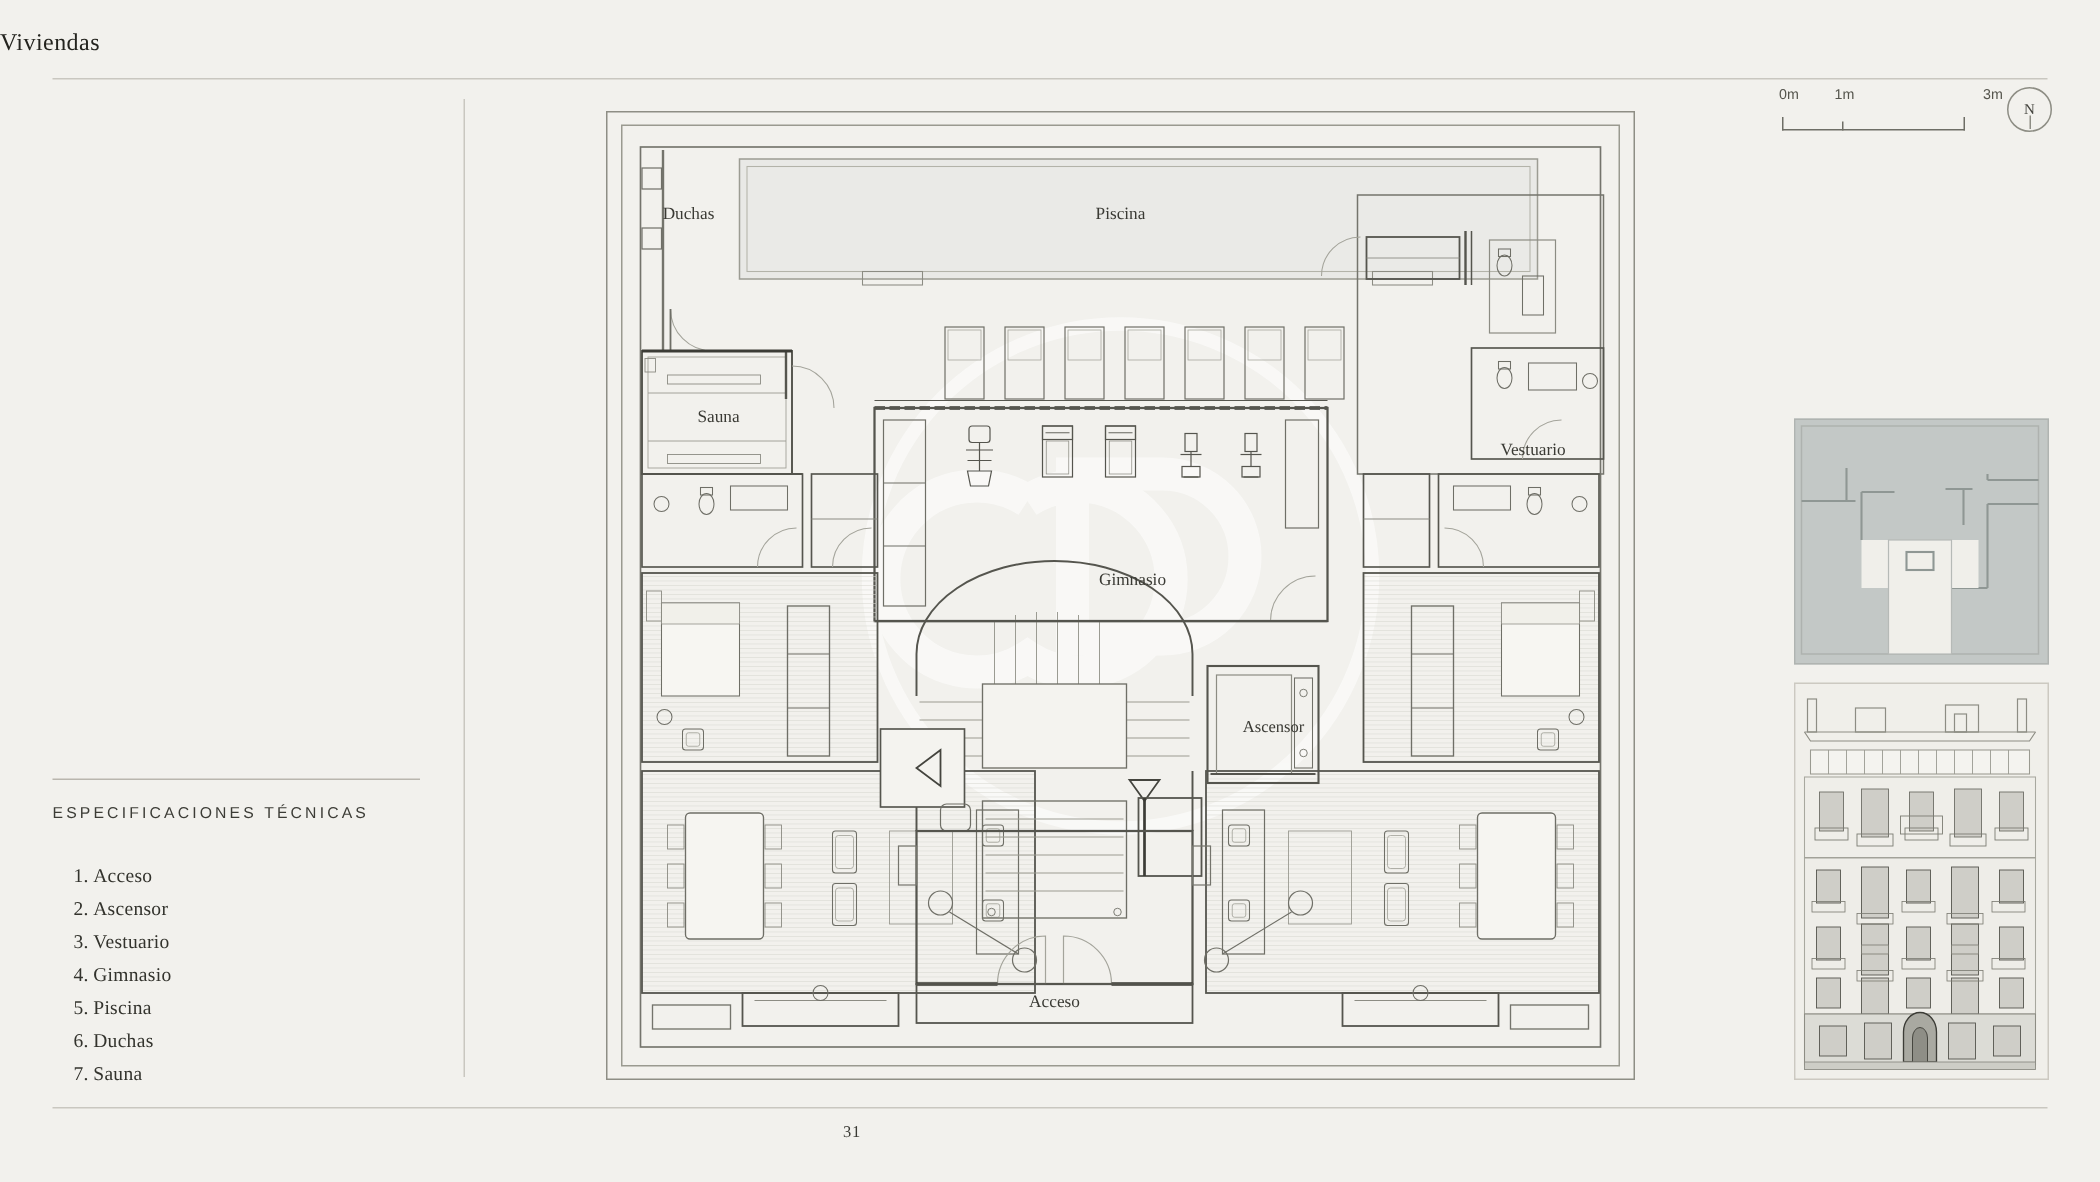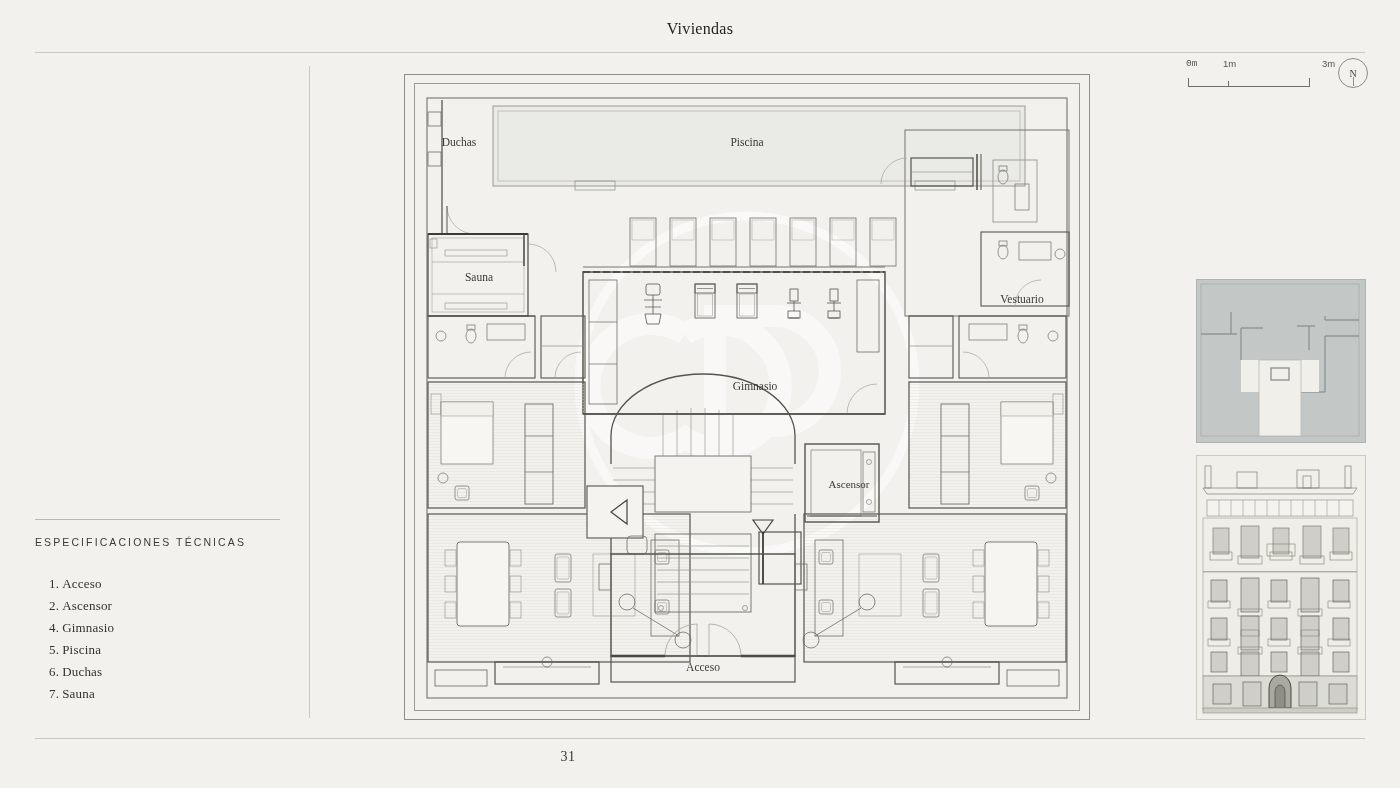--- a/index.html
+++ b/index.html
@@ -10,33 +10,33 @@
     font-family:"Liberation Serif", serif;
     color:#2b2b2b;
     overflow:hidden;
     position:relative;
   }
   .page{position:absolute;inset:0;}
 
   
   .doc-title{
     position:absolute;top:20px;left:0;width:1400px;
-    text-align:center;font-size:16px;letter-spacing:.3px;color:#24241f;
+    font-size:16px;letter-spacing:.3px;color:#24241f;
   }
   .rule-top{
     position:absolute;top:52px;left:35px;width:1330px;height:1px;
     background:#c9c7c0;
   }
   .rule-bottom{
     position:absolute;top:738px;left:35px;width:1330px;height:1px;
     background:#c9c7c0;
   }
   .page-num{
     position:absolute;top:749px;left:0;width:1136px;text-align:center;
-    font-size:14px;color:#3a3a34;letter-spacing:.5px;
+    font-size:11px;color:#3a3a34;letter-spacing:.5px;
   }
 
   
   .vrule{
     position:absolute;top:66px;left:309px;width:1px;height:652px;
     background:#c9c7c0;
   }
   .spec-rule{
     position:absolute;top:519px;left:35px;width:245px;height:1px;
     background:#b9b6ae;
@@ -52,21 +52,21 @@
   }
   .spec-list li{
     font-size:13px;color:#33332d;line-height:22px;letter-spacing:.2px;margin-left:14px;
   }
   .spec-list li .num{margin-right:3px;}
 
   
   .scalebar{position:absolute;top:58px;left:1186px;width:130px;height:34px;}
   .scalebar .labels{position:relative;height:13px;font-family:"Liberation Sans",sans-serif;font-size:9.5px;color:#55554d;}
   .scalebar .labels span{position:absolute;top:0;}
-  .scalebar .lab0{left:0;font-family:Liberation Mono, monospace;}
+  .scalebar .lab0{left:0;}
   .scalebar .lab1{left:37px;}
   .scalebar .lab3{left:108px;margin-left:28px;}
   .scalebar .bar{position:absolute;top:20px;left:2px;width:122px;height:9px;}
   .scalebar .bar .line{position:absolute;top:8px;left:0;width:122px;height:1px;background:#6e6e66;}
   .scalebar .bar .tick{position:absolute;width:1px;height:9px;background:#6e6e66;top:0;}
   .scalebar .bar .t0{left:0;}
   .scalebar .bar .t1{left:40px;height:6px;top:3px;}
   .scalebar .bar .t3{left:121px;}
 
   .compass{
@@ -126,20 +126,21 @@
     <span class="needle"></span>
   </div>
 
   <div class="vrule"></div>
 
   <div class="spec-rule"></div>
   <div class="spec-title">ESPECIFICACIONES TÉCNICAS</div>
   <ul class="spec-list">
     <li><span class="num">1.</span><span>Acceso</span></li>
     <li><span class="num">2.</span><span>Ascensor</span></li>
+    <li><span class="num">3.</span><span>Vestuario</span></li>
     <li><span class="num">4.</span><span>Gimnasio</span></li>
     <li><span class="num">5.</span><span>Piscina</span></li>
     <li><span class="num">6.</span><span>Duchas</span></li>
     <li><span class="num">7.</span><span>Sauna</span></li>
   </ul>
 
   <div class="plan-frame">
     <div class="plan-inner">
       <svg class="plan-svg" width="664" height="626" viewBox="0 0 664 626">
         <defs>

